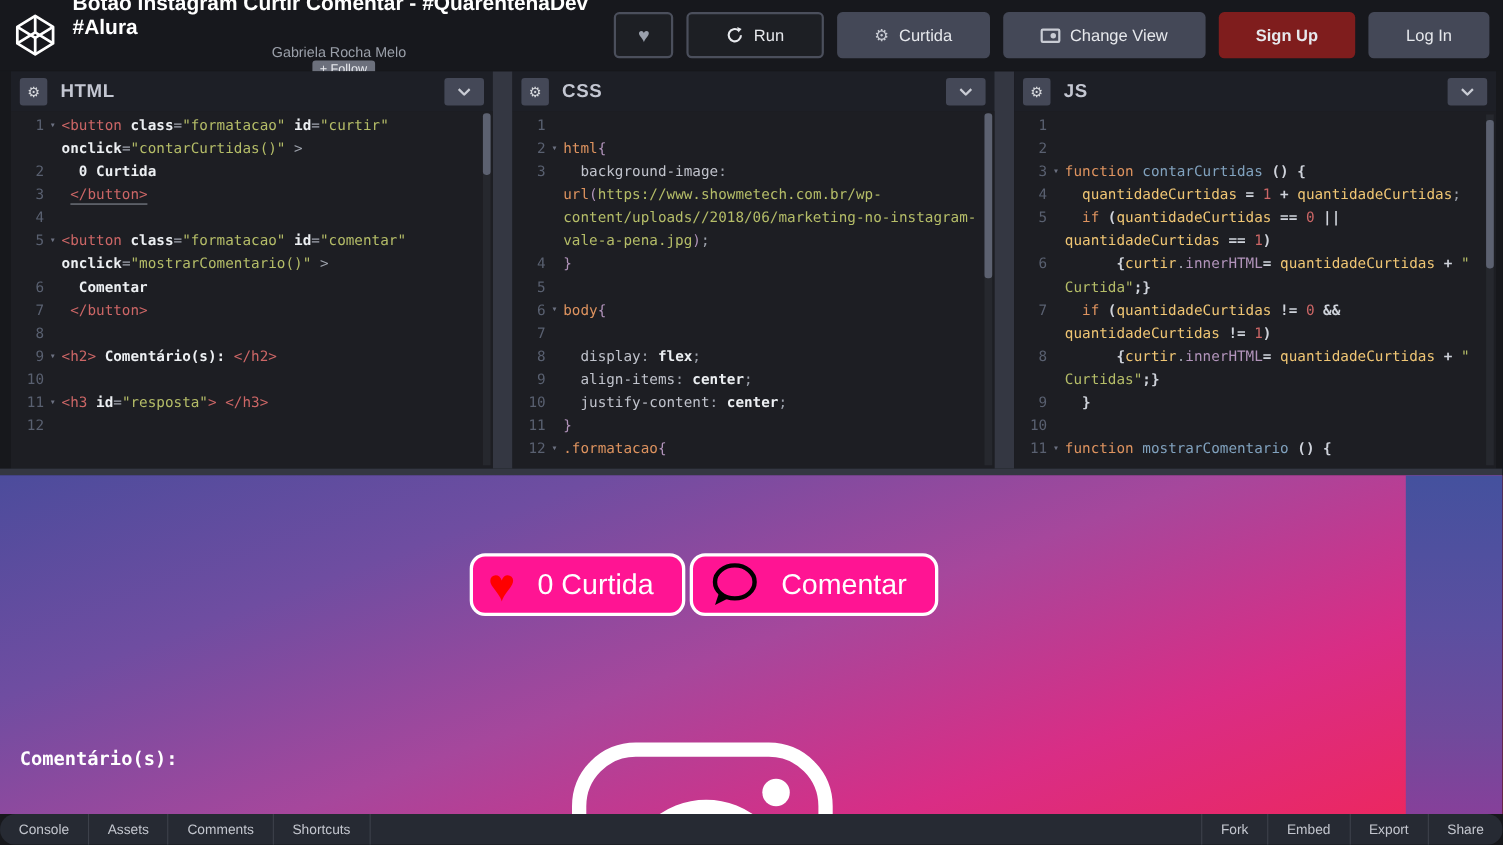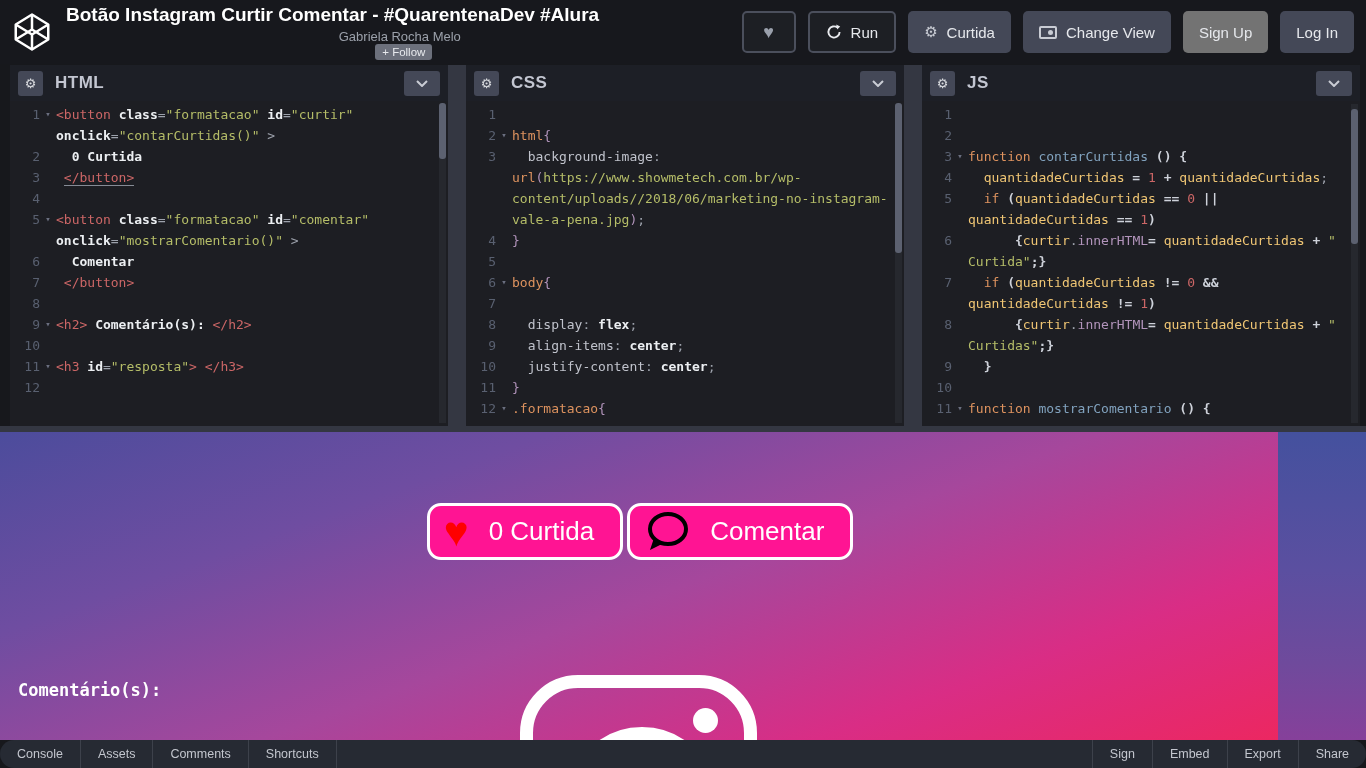--- a/index.html
+++ b/index.html
@@ -12,24 +12,24 @@
             display:flex; align-items:center; }
   .logo { width:40px; height:40px; margin:0 14px 0 12px; flex:0 0 auto; }
   .titles { flex:1 1 auto; min-width:0; }
   .pen-title { color:#ffffff; font-size:19px; font-weight:bold; line-height:22px; }
   .pen-author-row { display:flex; align-items:center; margin-top:3px;flex-direction:column; }
   .pen-author { color:#9ba0aa; font-size:13px; margin-right:8px; }
   .follow-chip { background:#6c707c; color:#e8eaee; font-size:11.5px; padding:2px 7px;
                  border-radius:3px; cursor:pointer; }
   .tb-actions { display:flex; align-items:center; gap:12px; margin-right:12px; flex:0 0 auto; }
   .tb-btn { height:42px; border-radius:5px; display:flex; align-items:center; justify-content:center;
-            color:#e6e8ec; font-size:15px; gap:9px; padding:0 16px; cursor:pointer; white-space:nowrap; }
+            color:#e6e8ec; font-size:15px; gap:9px; padding:0 34px; cursor:pointer; white-space:nowrap; }
   .tb-outline { background:#1d1f24; border:2px solid #4b4f5c; }
   .tb-fill { background:#444857; }
-  .tb-green { background:#737373; font-weight:normal; }
+  .tb-green { background:#7f1d1d; font-weight:bold; }
   .heart-btn { width:54px; padding:0; }
   .heart-glyph { color:#9aa0ac; font-size:18px; }
   .gear-glyph { color:#c9ccd4; font-size:15px; }
   .cv-icon { width:18px; height:13px; border:2px solid #c9ccd4; border-radius:2px; position:relative; }
   .cv-icon::after { content:""; position:absolute; right:2px; top:2.5px; width:5px; height:5px;
                     border-radius:50%; background:#c9ccd4; }
 
   
   .editors { position:absolute; left:0; top:65px; width:1366px; height:361px; background:#17181c;
              display:flex; padding:0 6px 0 10px; }
@@ -441,18 +441,18 @@
 </div>
 
 <div class="footbar">
   <div class="ftabs ftabs-left">
       <span class="ftab">Console</span>
       <span class="ftab">Assets</span>
       <span class="ftab">Comments</span>
       <span class="ftab">Shortcuts</span>
     </div>
   <div class="ftabs ftabs-right">
-      <span class="ftab">Sign</span>
+      <span class="ftab">Fork</span>
       <span class="ftab">Embed</span>
       <span class="ftab">Export</span>
       <span class="ftab">Share</span>
     </div>
 </div>
 
 </body></html>

